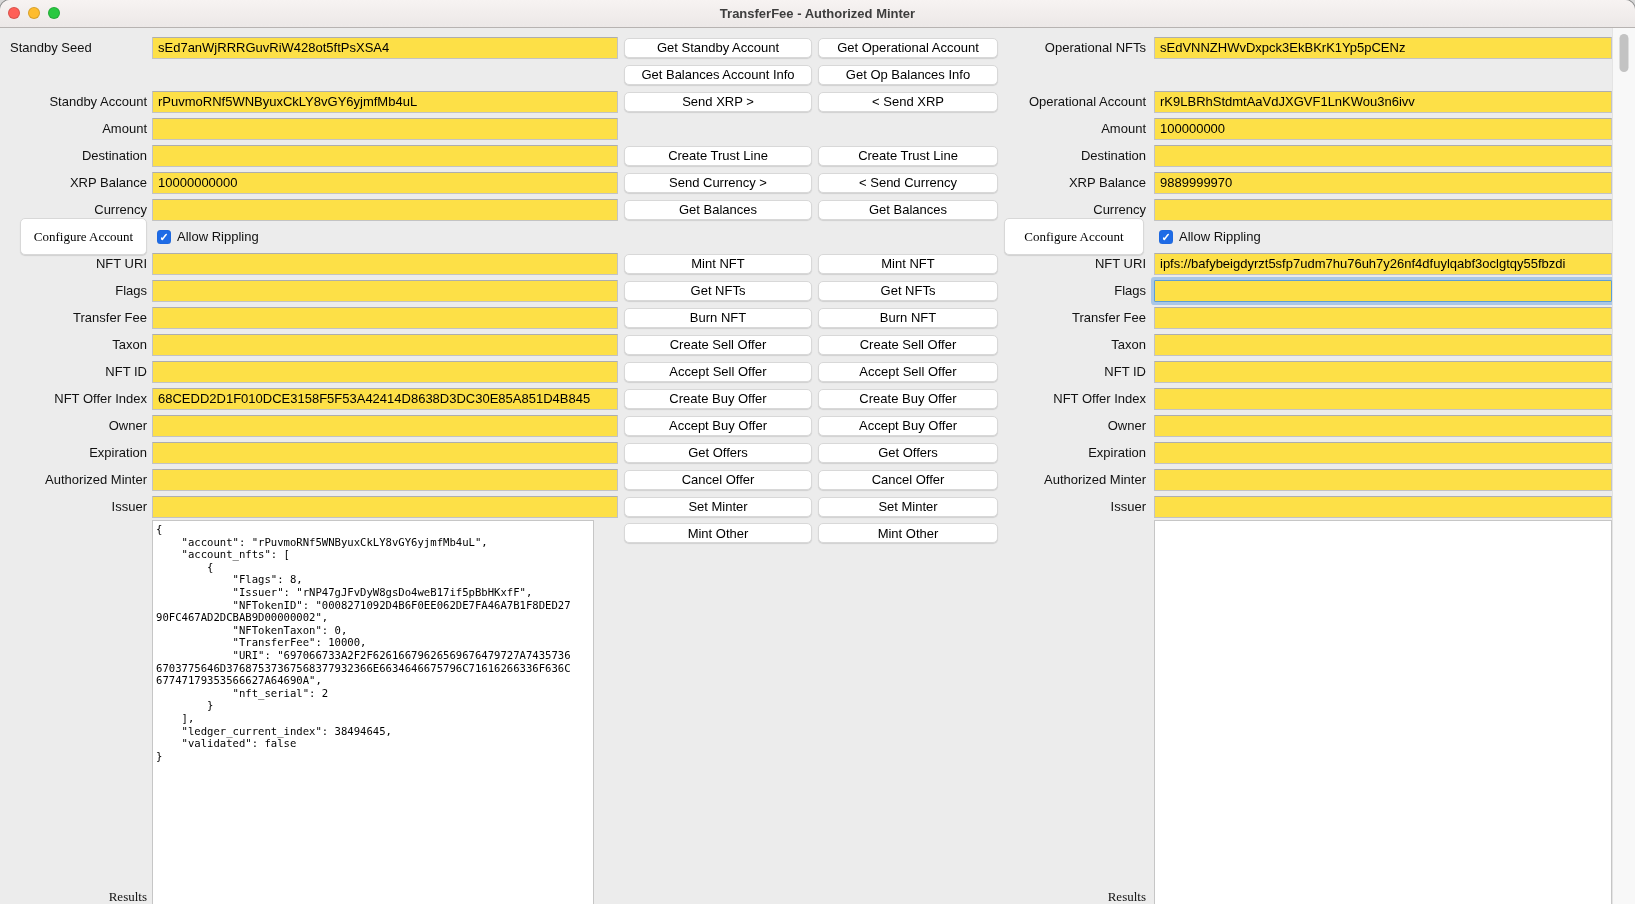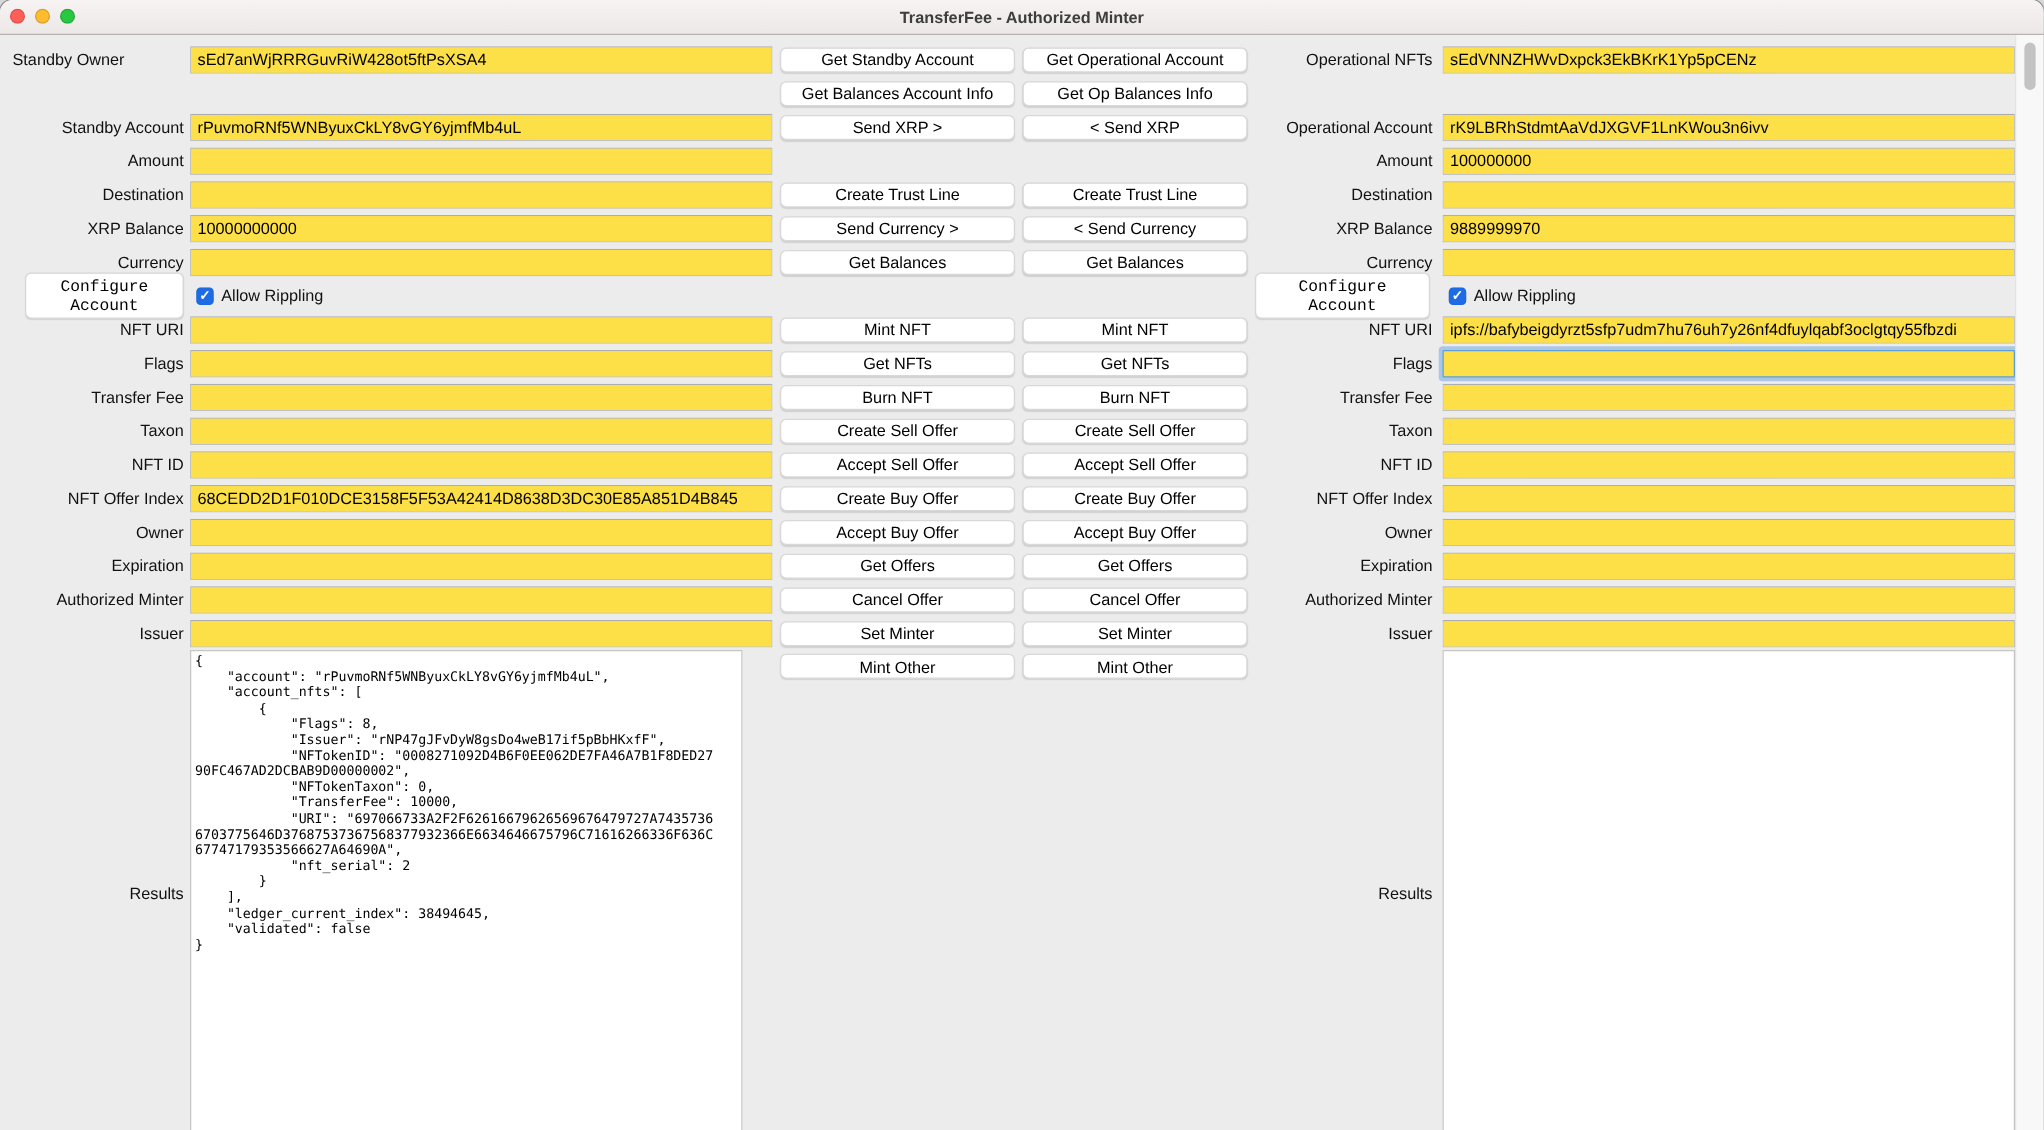--- a/index.html
+++ b/index.html
@@ -19,32 +19,32 @@
   .row{display:flex;height:27px;align-items:center;flex:none;}
   .row-results{flex:1;height:auto;align-items:stretch;}
   .ll{width:152px;flex:none;display:flex;justify-content:flex-end;box-sizing:border-box;padding-right:5px;}
   .lf{width:466px;flex:none;display:flex;align-items:center;}
   .b1{width:188px;flex:none;margin-left:6px;display:flex;}
   .b2{width:180px;flex:none;margin-left:6px;display:flex;}
   .rl{width:146px;flex:none;margin-left:6px;display:flex;justify-content:flex-end;box-sizing:border-box;padding-right:4px;}
   .rf{width:458px;flex:none;margin-left:4px;display:flex;align-items:center;}
   .lbl{font-size:13px;color:#111;white-space:nowrap;}
   .ll.left-align{justify-content:flex-start;padding-left:10px;}
-  .row-results .ll,.row-results .rl{align-items:center;padding-top:4px;}
+  .row-results .ll,.row-results .rl{align-items:flex-end;padding-top:4px;font-family:Liberation Serif, serif;}
   .row-results .b1,.row-results .b2{align-items:flex-start;padding-top:3px;}
   
   input.fld{width:100%;height:22px;box-sizing:border-box;border:1px solid #c3c3c3;border-top-color:#aeaeae;
             background:#fde047;font-family:"Liberation Sans",sans-serif;font-size:13px;color:#000;
             padding:0 5px;border-radius:1px;outline:none;}
   input.fld.focused{border:1px solid #5e9ed6;box-shadow:0 0 0 3px rgba(116,169,229,0.55);}
   .btn{width:100%;height:20px;background:#fff;border:1px solid #d8d8d8;border-radius:5px;
        box-shadow:0 1px 1px rgba(0,0,0,0.12);font-family:"Liberation Sans",sans-serif;
        font-size:13px;color:#000;padding:0 6px;white-space:nowrap;}
   .cfgbtn{height:37px;background:#fff;border:1px solid #d8d8d8;border-radius:5px;
-          box-shadow:0 1px 1px rgba(0,0,0,0.12);font-family:Liberation Mono, monospace;
+          box-shadow:0 1px 1px rgba(0,0,0,0.12);font-family:Liberation Serif, serif;
           font-size:13px;color:#000;}
   .ll .cfgbtn{width:138px;margin-left:10px;}
   .rl .cfgbtn{width:140px;margin-right:2px;}
   .chkrow{display:flex;align-items:center;gap:6px;padding-left:5px;}
   .chk{width:14px;height:14px;border-radius:3.5px;background:#1e6be6;display:flex;
        align-items:center;justify-content:center;color:#fff;font-size:11px;font-weight:700;
        line-height:14px;box-shadow:inset 0 0 1px rgba(0,0,0,0.2);padding:0;border:none;}
   .results{box-sizing:border-box;background:#fff;border:1px solid #c6c6c6;
            font-family:"DejaVu Sans Mono",monospace;font-size:10.6px;line-height:12.6px;
            white-space:pre;overflow:hidden;padding:2px 3px;color:#000;margin:0;height:100%;}
@@ -67,21 +67,21 @@
       <button class="light yellow"></button>
       <button class="light green"></button>
     </div>
     <div class="title">TransferFee - Authorized Minter</div>
   </div>
 
   <div class="content">
 
     <div class="row">
       <div class="ll left-align">
-          <span class="lbl">Standby Owner</span>
+          <span class="lbl">Standby Seed</span>
         </div>
       <div class="lf">
           <input class="fld" value="sEd7anWjRRRGuvRiW428ot5ftPsXSA4" style="">
         </div>
       <div class="b1">
           <button class="btn">Get Standby Account</button>
         </div>
       <div class="b2">
           <button class="btn">Get Operational Account</button>
         </div>

